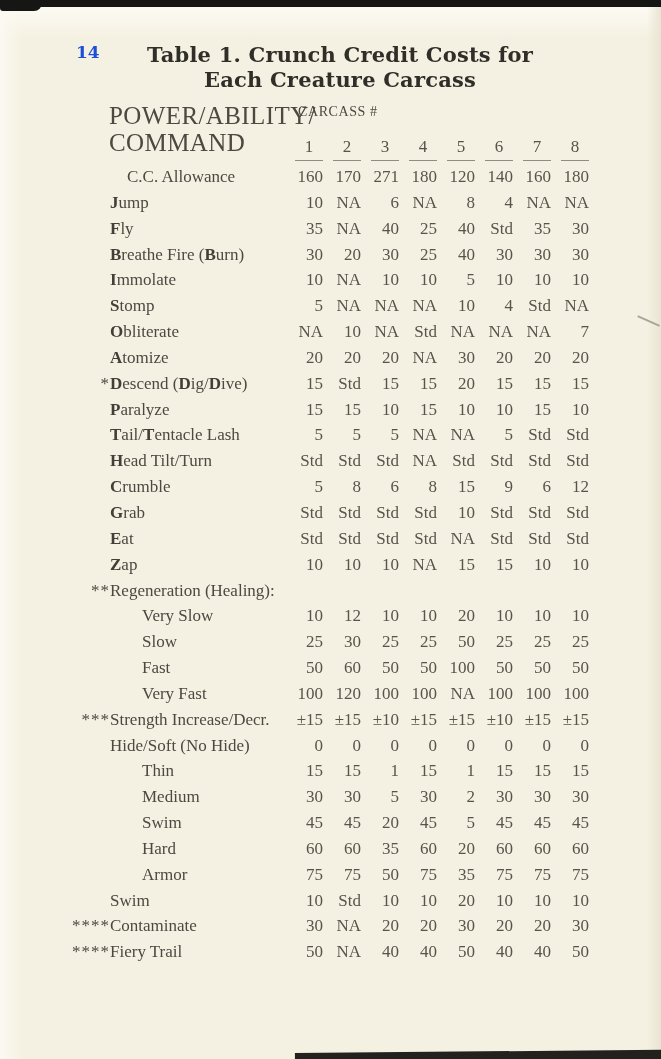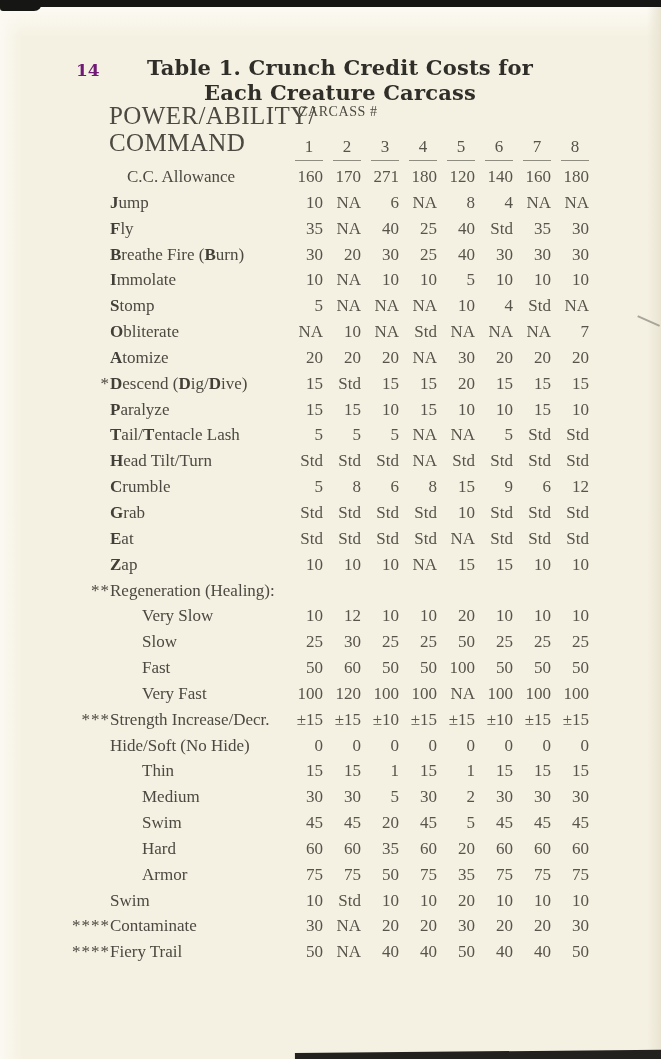--- a/index.html
+++ b/index.html
@@ -18,25 +18,25 @@
   .right-shade{position:absolute;right:0;top:0;bottom:0;width:14px;
     background:linear-gradient(270deg,#e9e4d2,rgba(233,228,210,0));pointer-events:none;}
   .edge-top{position:absolute;top:0;left:0;right:0;height:7px;background:#161614;}
   .edge-top::before{content:'';position:absolute;left:0;top:0;width:42px;height:11px;
     background:#161614;border-radius:0 0 8px 3px;}
   .edge-bottom{position:absolute;bottom:-5px;left:295px;right:-6px;height:11px;
     background:#22211e;transform:rotate(-0.5deg);transform-origin:left bottom;}
   .scratch{position:absolute;right:1px;top:325px;width:24px;height:2px;
     background:#a9a599;transform:rotate(24deg);transform-origin:right top;}
 
-  .page-number{position:absolute;left:76px;top:60px;font-size:17px;font-weight:bold;
-    color:#701a75;font-family:"DejaVu Serif", serif;}
+  .page-number{position:absolute;left:76px;top:42px;font-size:17px;font-weight:bold;
+    color:#1d4ed8;font-family:"DejaVu Serif", serif;}
   .title{position:absolute;left:100px;top:42px;width:480px;text-align:center;
     font-family:"DejaVu Serif", serif;font-weight:bold;font-size:21px;line-height:25px;
-    color:#2f2e28;letter-spacing:0.2px;margin-top:13px;}
+    color:#2f2e28;letter-spacing:0.2px;}
   .row-head{position:absolute;left:109px;top:102px;font-size:25px;line-height:27px;
     color:#4b4941;letter-spacing:0.4px;}
   .carcass-head{position:absolute;left:298px;top:104px;width:300px;text-align:left;
     font-size:14px;color:#4b4941;letter-spacing:0.6px;}
 
   table.costs{position:absolute;left:66px;top:130px;border-collapse:collapse;
     table-layout:fixed;width:523px;}
   table.costs td,table.costs th{padding:0;margin:0;font-weight:normal;
     font-size:17px;white-space:nowrap;overflow:visible;}
   tr.head-row{height:34px;}

